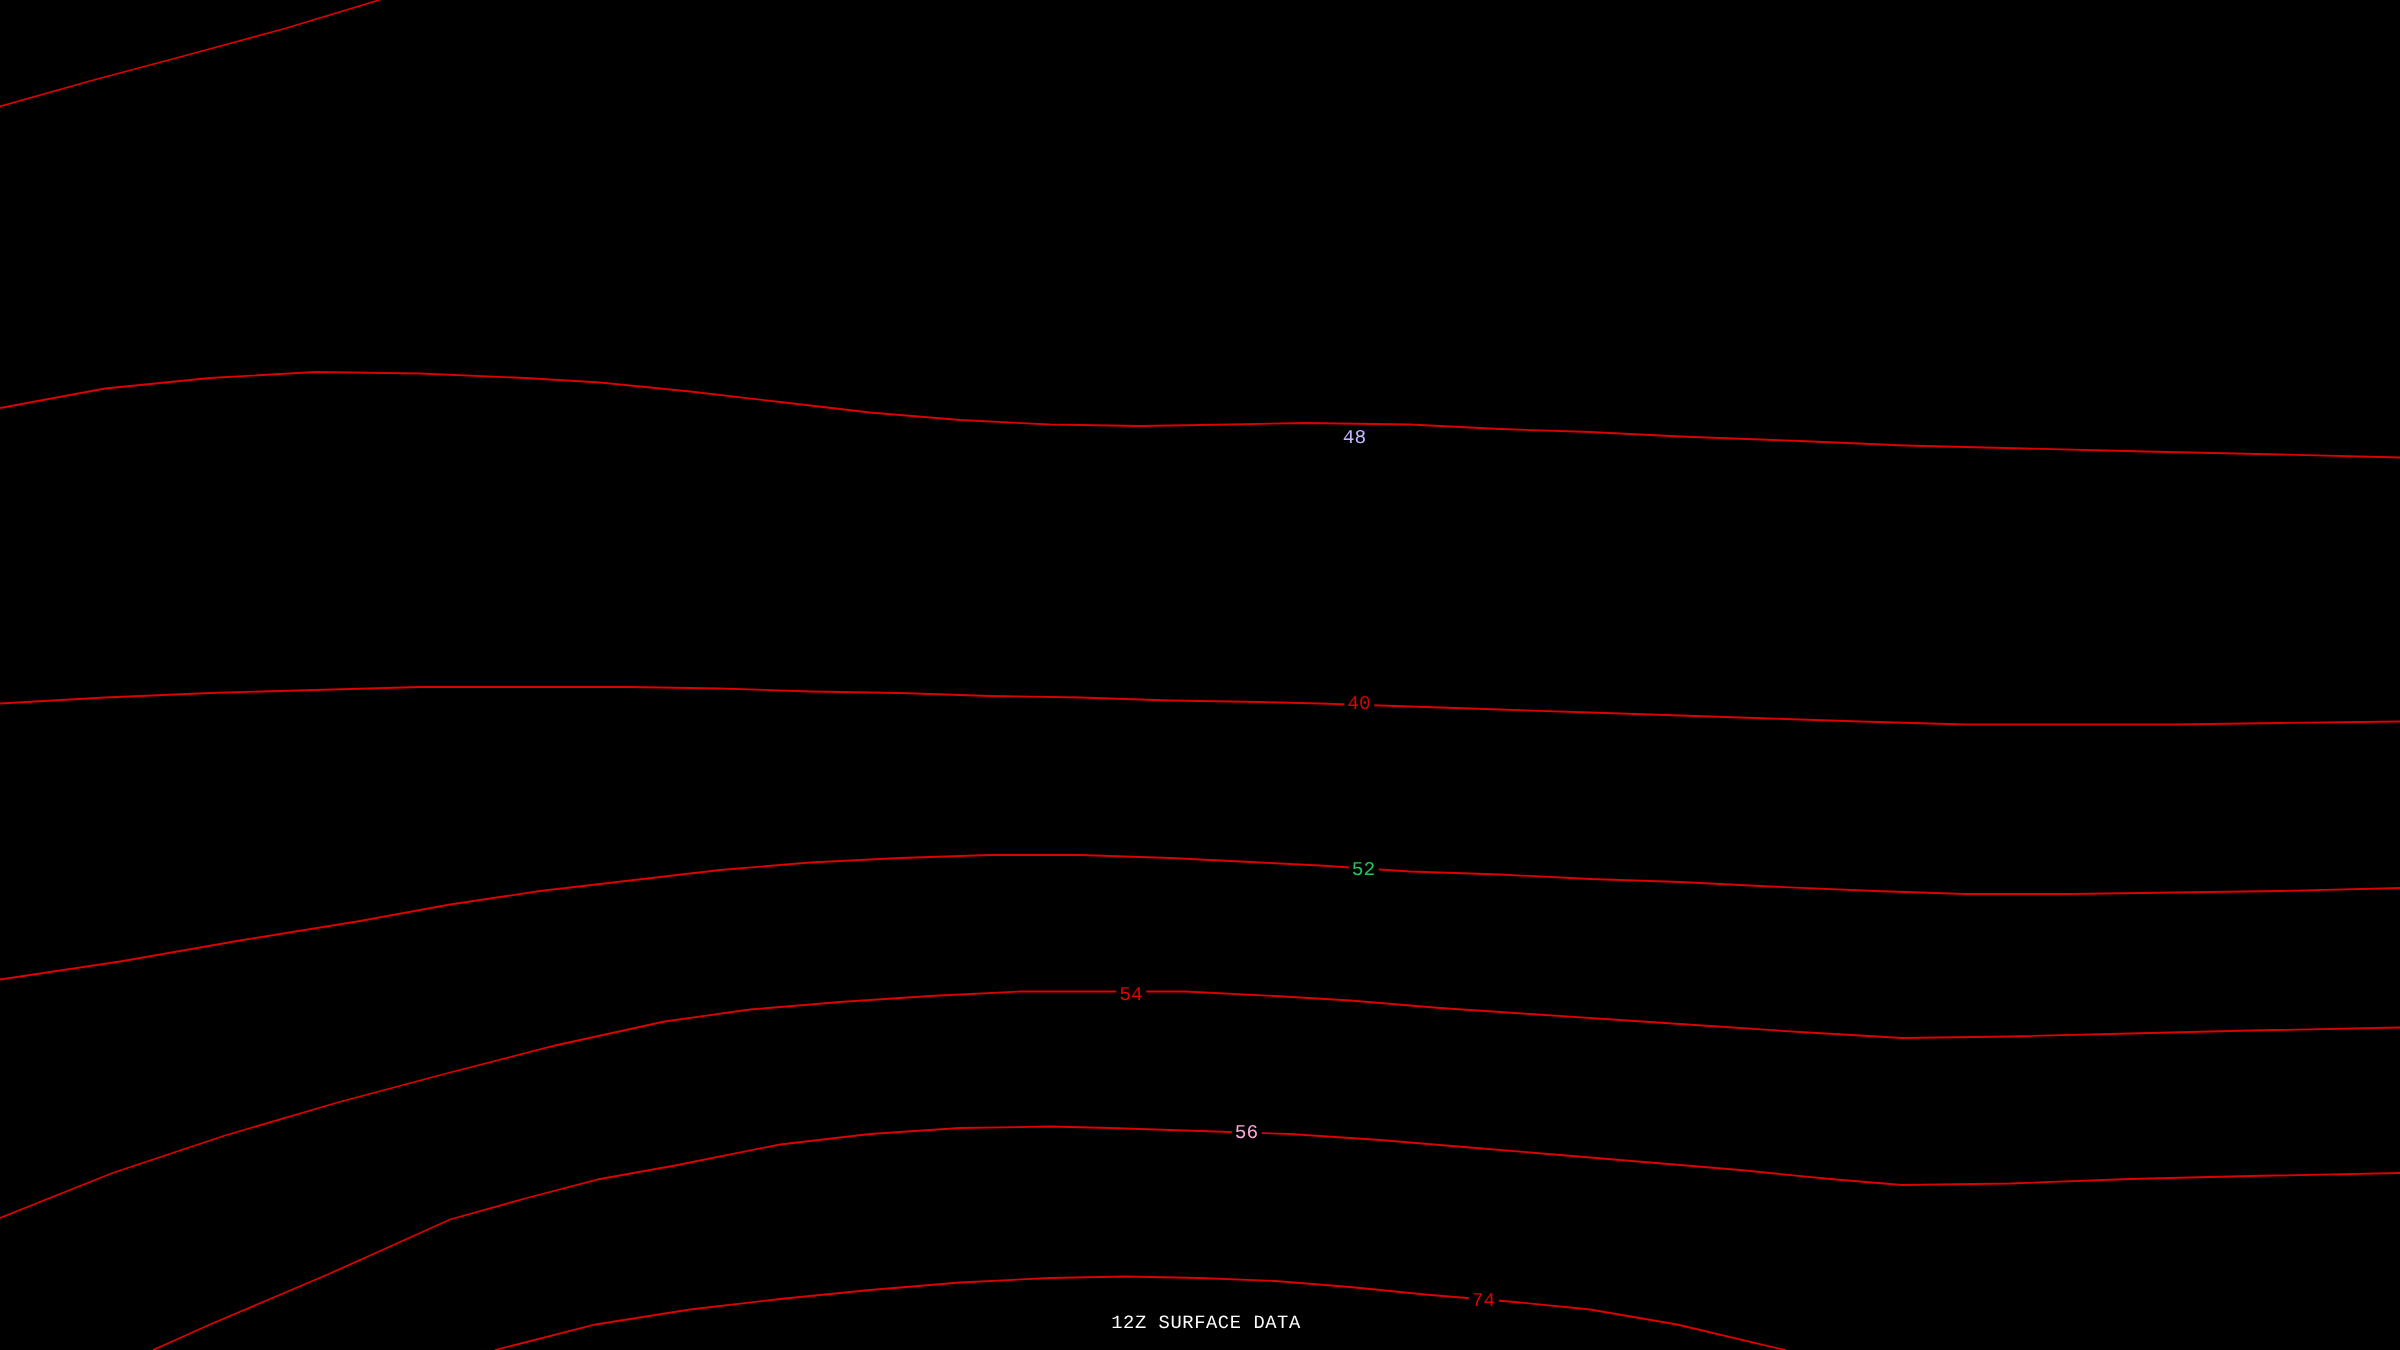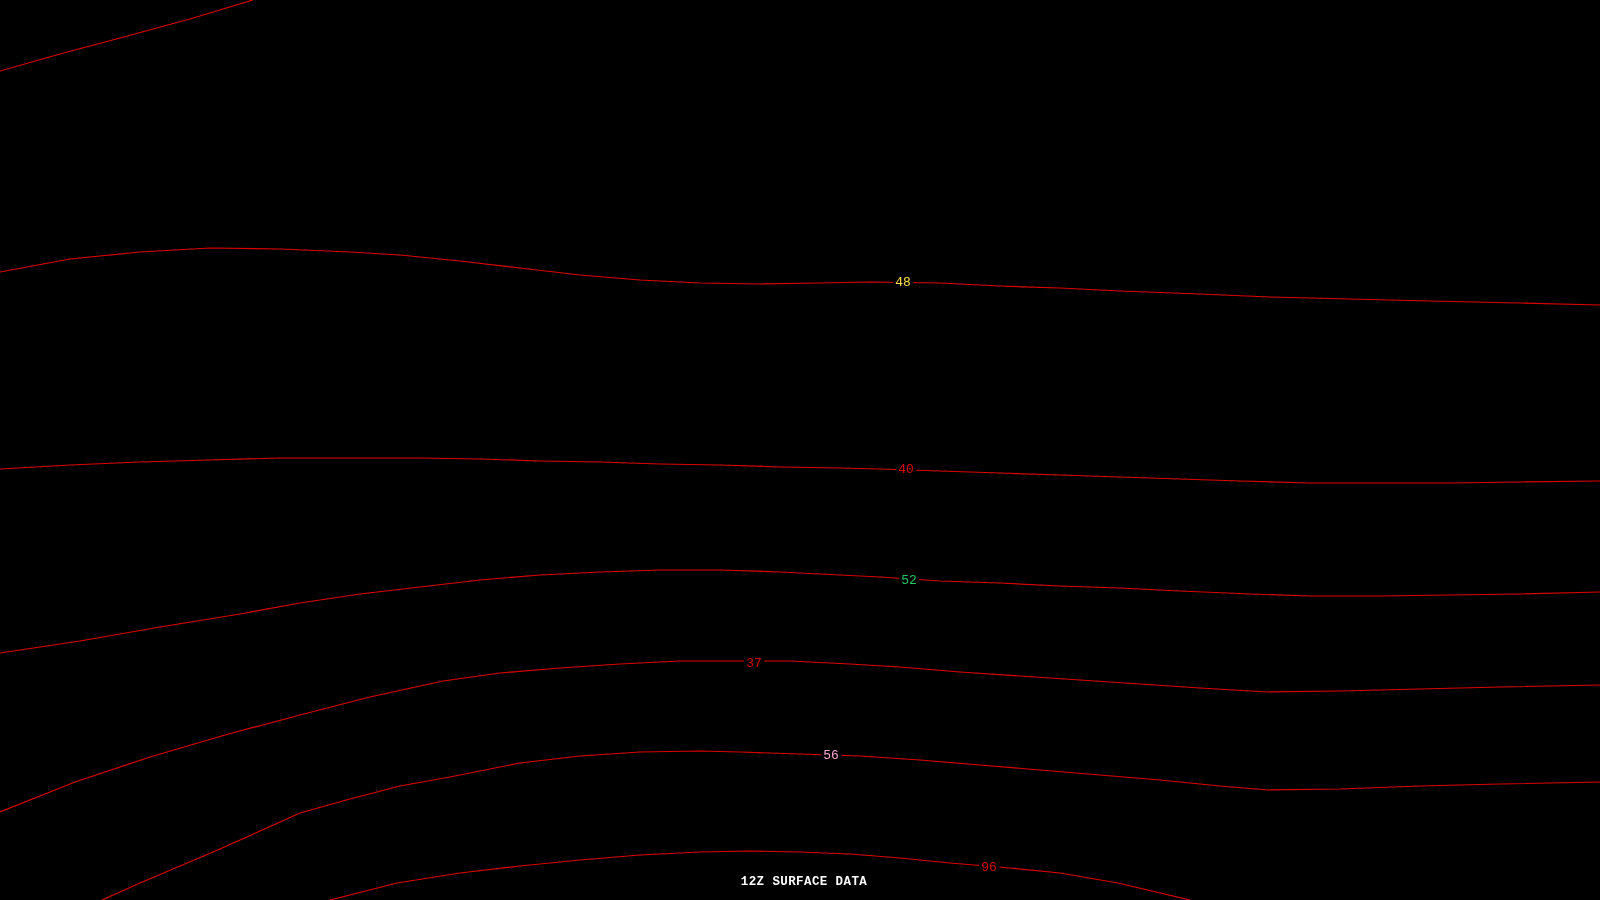--- a/index.html
+++ b/index.html
@@ -40,40 +40,40 @@
     padding: 1px 2px;
     white-space: nowrap;
   }
   .plot-title {
     position: absolute;
     left: 804px;
     top: 882px;
     transform: translate(-50%, -50%);
     font-family: "Liberation Mono", "DejaVu Sans Mono", monospace;
     font-size: 12.5px;
-    font-weight: bold;
+    font-weight: normal;
     letter-spacing: 0.4px;
     white-space: nowrap;
   }
 </style>
 </head>
 <body>
 
 <div class="screen">
   <svg class="plot" width="1600" height="900" viewBox="0 0 1600 900">
       <path d="M 0,71 L 60,54 L 120,38 L 190,19 L 253,0" fill="none" stroke="#dd0202" stroke-width="1.2"></path>
       <path d="M 0,272 L 70,259 L 140,252 L 210,248 L 280,249 L 350,252 L 400,255 L 460,261 L 520,268 L 580,275 L 640,280 L 700,283 L 760,284 L 820,283 L 870,282 L 940,283 L 1000,286 L 1060,288 L 1120,291 L 1200,294 L 1270,297 L 1350,299 L 1430,301 L 1520,303 L 1600,305" fill="none" stroke="#dd0202" stroke-width="1.2"></path>
       <path d="M 0,469 L 70,465 L 140,462 L 210,460 L 280,458 L 350,458 L 420,458 L 480,459 L 540,461 L 600,462 L 660,464 L 720,465 L 780,467 L 840,468 L 880,469 L 940,471 L 1000,473 L 1060,475 L 1120,477 L 1180,479 L 1240,481 L 1310,483 L 1380,483 L 1450,483 L 1520,482 L 1600,481" fill="none" stroke="#dd0202" stroke-width="1.2"></path>
       <path d="M 0,653 L 80,641 L 160,627 L 240,614 L 300,603 L 360,594 L 420,587 L 480,580 L 540,575 L 600,572 L 660,570 L 720,570 L 780,572 L 840,575 L 880,577 L 940,581 L 1000,583 L 1060,586 L 1120,588 L 1180,591 L 1250,594 L 1310,596 L 1380,596 L 1450,595 L 1520,594 L 1600,592" fill="none" stroke="#dd0202" stroke-width="1.2"></path>
       <path d="M 0,812 L 75,782 L 150,757 L 225,735 L 300,715 L 370,697 L 443,681 L 500,673 L 560,668 L 620,664 L 680,661 L 730,661 L 790,661 L 850,664 L 900,667 L 960,672 L 1020,676 L 1080,680 L 1140,684 L 1200,688 L 1268,692 L 1340,691 L 1420,689 L 1500,687 L 1600,685" fill="none" stroke="#dd0202" stroke-width="1.2"></path>
       <path d="M 102,900 L 140,883 L 180,866 L 220,849 L 260,831 L 300,813 L 350,799 L 400,786 L 450,777 L 520,763 L 580,756 L 640,752 L 700,751 L 740,752 L 800,754 L 860,756 L 920,760 L 980,765 L 1040,770 L 1100,775 L 1160,780 L 1220,786 L 1268,790 L 1340,789 L 1420,786 L 1500,784 L 1600,782" fill="none" stroke="#dd0202" stroke-width="1.2"></path>
       <path d="M 330,900 L 397,883 L 460,873 L 520,866 L 580,860 L 640,855 L 700,852 L 750,851 L 800,852 L 850,854 L 900,858 L 950,863 L 1010,868 L 1060,873 L 1118,883 L 1190,900" fill="none" stroke="#dd0202" stroke-width="1.2"></path>
     </svg>
   <div class="labels-layer">
-      <span class="contour-label" style="left: 903px; top: 282px; color: #fde047;">48</span>
+      <span class="contour-label" style="left: 903px; top: 292px; color: #c4b5fd;">48</span>
       <span class="contour-label" style="left: 906px; top: 469px; color: rgb(221, 2, 2);">40</span>
       <span class="contour-label" style="left: 909px; top: 580px; color: #22c55e;">52</span>
-      <span class="contour-label" style="left: 754px; top: 663px; color: rgb(221, 2, 2);">37</span>
+      <span class="contour-label" style="left: 754px; top: 663px; color: rgb(221, 2, 2);">54</span>
       <span class="contour-label" style="left: 831px; top: 755px; color: #f9a8d4;">56</span>
-      <span class="contour-label" style="left: 989px; top: 867px; color: rgb(221, 2, 2);">96</span>
+      <span class="contour-label" style="left: 989px; top: 867px; color: rgb(221, 2, 2);">74</span>
     </div>
   <div class="plot-title" style="color: rgb(252, 252, 252);">12Z SURFACE DATA</div>
 </div>
 
 </body></html>

